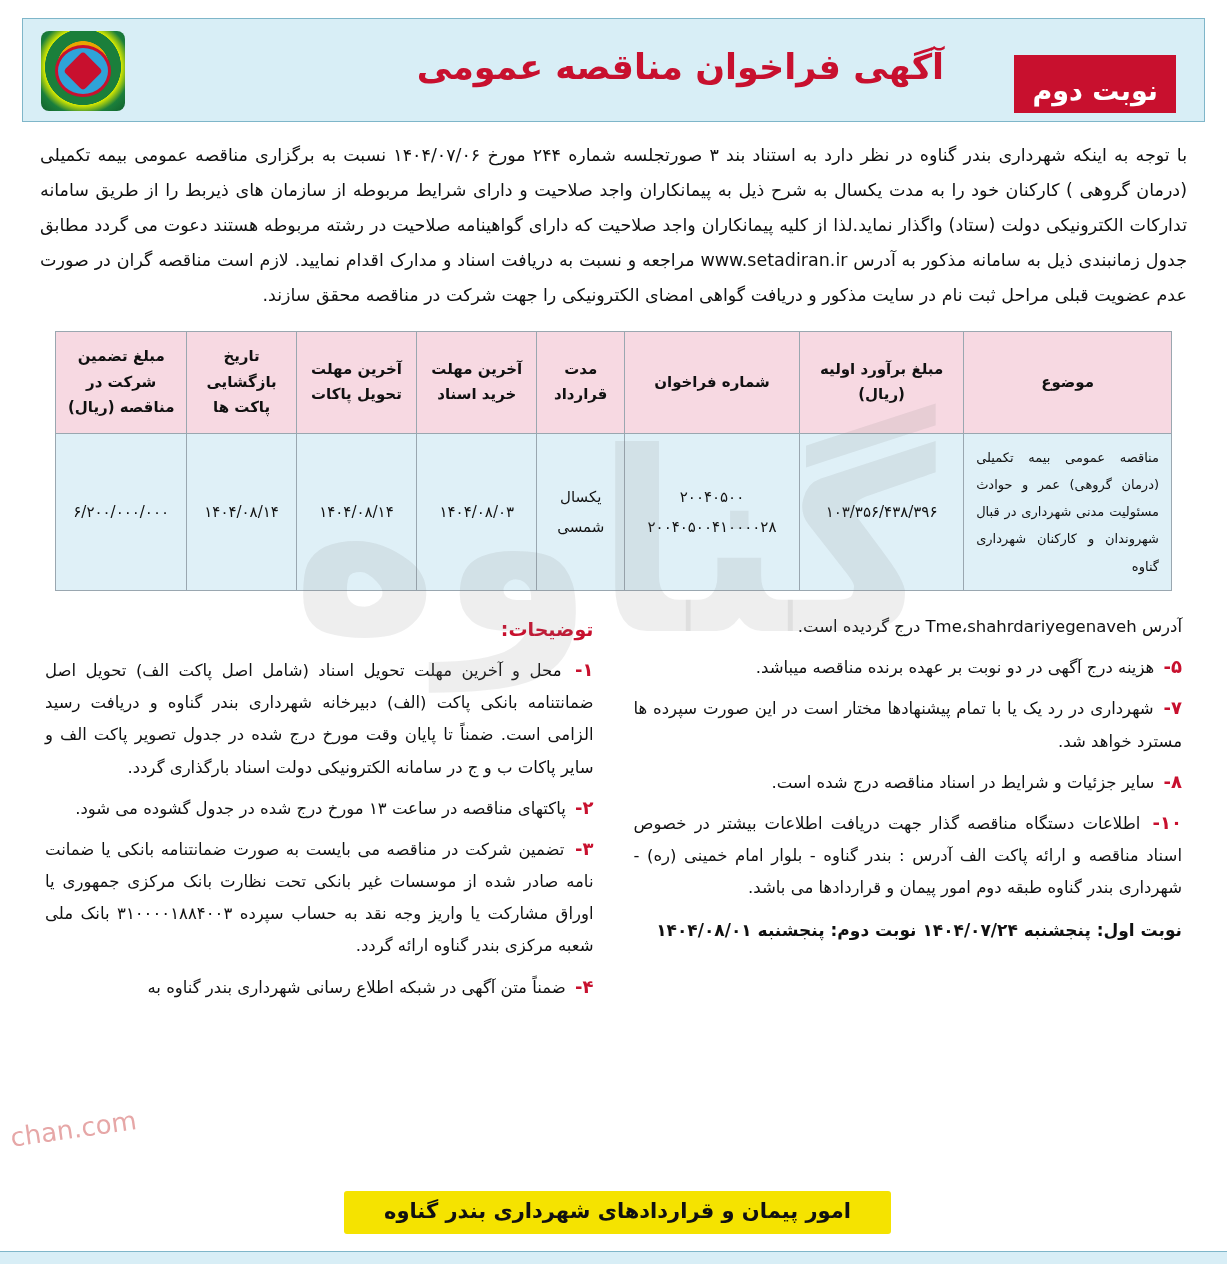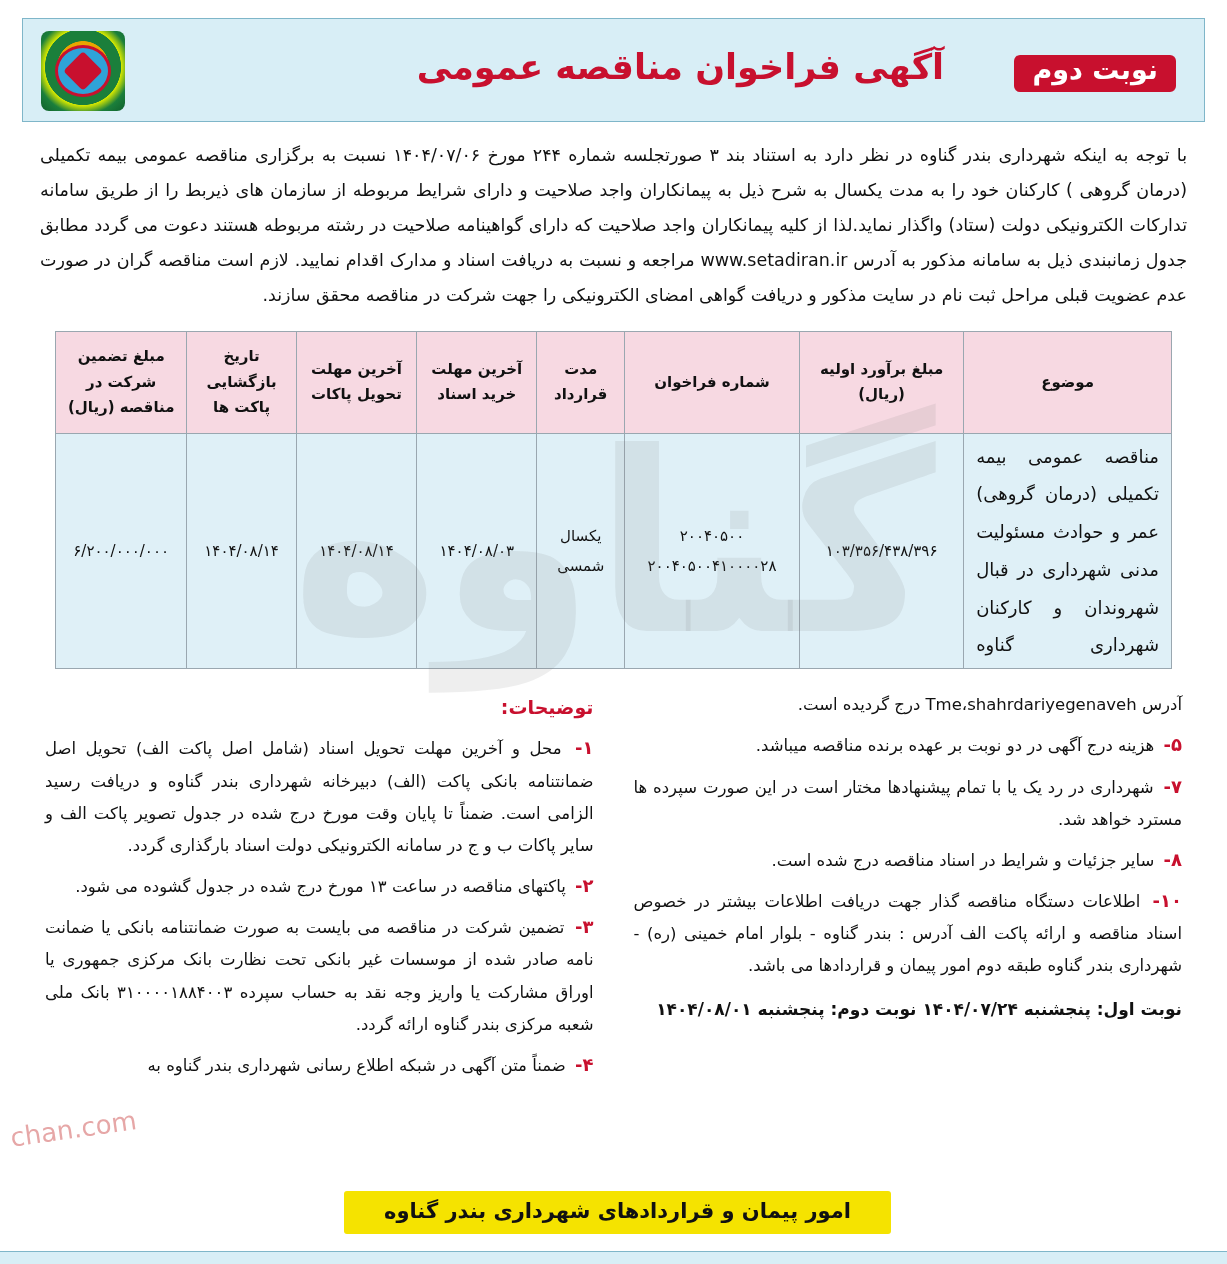--- a/index.html
+++ b/index.html
@@ -28,22 +28,22 @@
     box-sizing: border-box;
   }
   .nobat-badge {
     position: absolute;
     top: 36px;
     right: 28px;
     background: #c8102e;
     color: #ffffff;
     font-size: 27px;
     font-weight: bold;
-    padding: 1px 18px 9px 18px;
-    border-radius: 6px;
+    padding: 22px 18px 9px 18px;
+    border-radius: 0;
     letter-spacing: 0px;
     line-height: 1;
   }
   .header-title {
     position: absolute;
     top: 28px;
     right: 260px;
     color: #c8102e;
     font-size: 35px;
     font-weight: bold;
@@ -111,22 +111,22 @@
     font-size: 15px;
     color: #111;
     padding: 10px 6px;
     text-align: center;
     vertical-align: middle;
     line-height: 2.0;
   }
   table.tender td.subject {
     text-align: justify;
     text-align-last: justify;
-    font-size: 18px;
-    padding: 4px 12px;
+    font-size: 13px;
+    padding: 10px 12px;
     line-height: 2.1;
   }
   .cell-two-lines span { display: block; }
   
   .notes {
     display: flex;
     flex-direction: row;
     margin: 20px 45px 0 45px;
     direction: rtl;
     gap: 26px;

